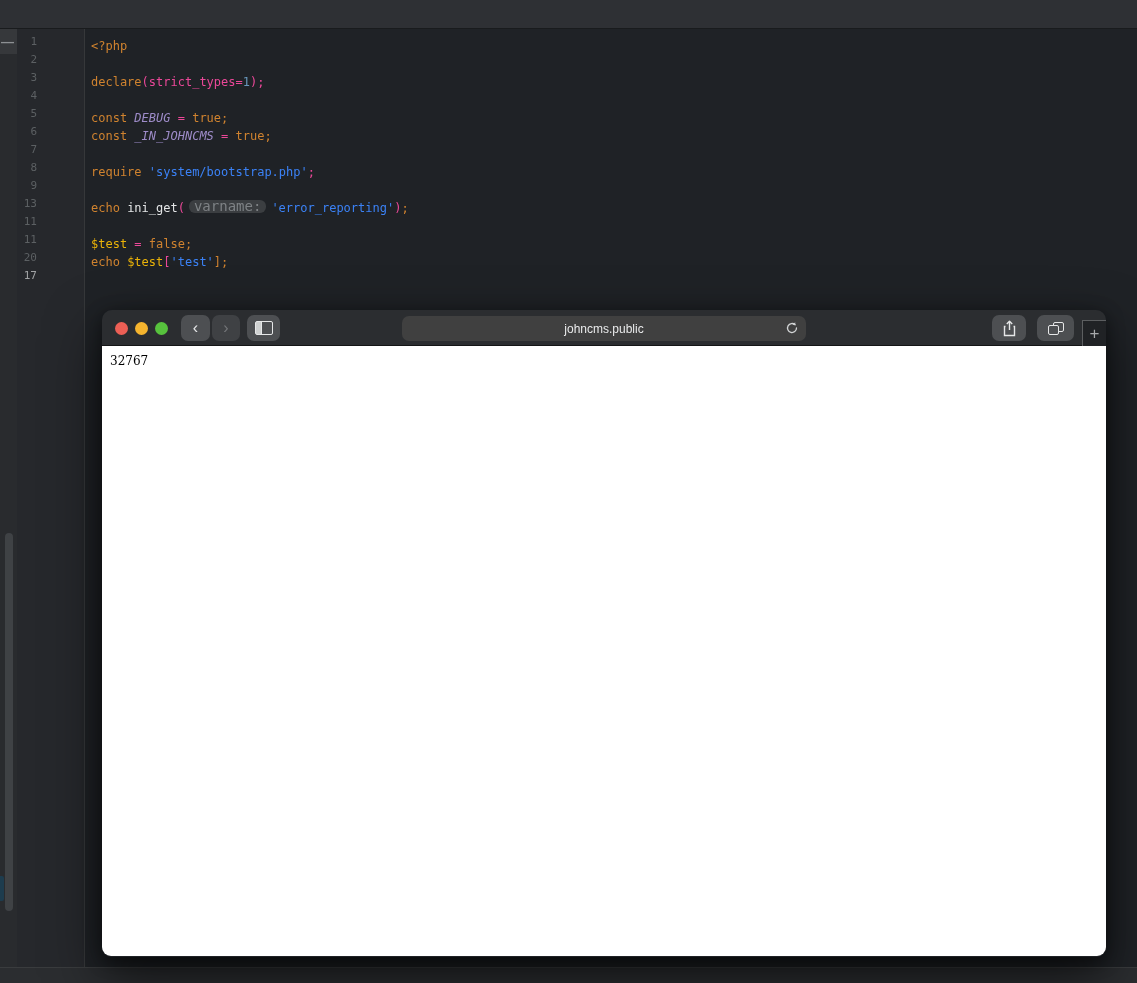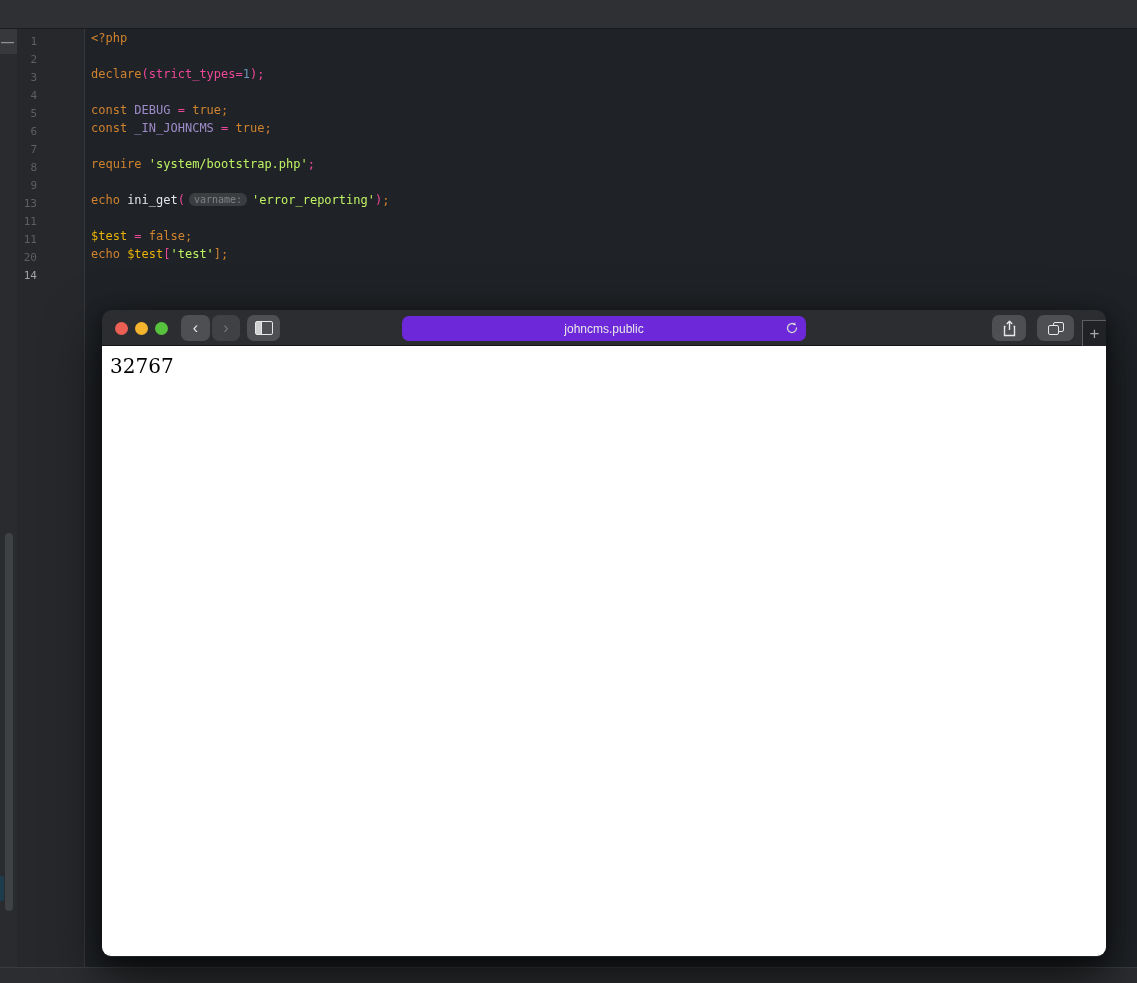--- a/index.html
+++ b/index.html
@@ -19,31 +19,31 @@
   .rail-teal-tag { position:absolute; left:0; top:876px; width:4px; height:25px;
     background:#1d3c4e; border-radius:0 2px 2px 0; }
 
   .ide-gutter { position:absolute; left:17px; top:29px; width:68px; height:938px;
     background:#26282c; border-right:1px solid #36383a; }
   .gutter-nums { position:absolute; left:0; top:4px; width:20px; text-align:right;
     font-family:"DejaVu Sans Mono", monospace; font-size:11px; line-height:18px; color:#5c6063; }
   .gutter-nums .cur { color:#a1a3a5; }
 
   .ide-editor { position:absolute; left:86px; top:29px; width:1051px; height:938px; background:#1f2226; }
-  .code-pane { position:absolute; left:5px; top:0;
+  .code-pane { position:absolute; left:5px; top:8px;
     font-family:"DejaVu Sans Mono", monospace; font-size:12px; line-height:18px; white-space:pre; }
   .code-line { height:18px; }
   .tk-k { color:#d0832f; }
-  .tk-c { color:#9e8cc9; }
+  .tk-c { color:#9e8cc9; font-style:italic; }
   .tk-v { color:#eab308; }
-  .tk-s { color:#bef264;margin-top:32px; }
+  .tk-s { color:#3b82f6;margin-top:32px; }
   .tk-n { color:#6897bb; }
   .tk-p { color:#ec4899; }
   .tk-f { color:#e3e5e6; font-weight:normal; }
-  .tk-hint { display:inline-block; background:#3b3e41; color:#7e8285; font-size:10px;
+  .tk-hint { display:inline-block; background:#3b3e41; color:#7e8285; font-size:14px;
     line-height:13px; padding:0 5px; border-radius:6px; margin:0 5px 0 4px; vertical-align:1px; }
 
   .ide-statusbar { position:absolute; left:0; top:967px; width:1137px; height:16px;
     background:#2b2d30; border-top:1px solid #3a3c3e; }
 
   
   .plus-box { position:absolute; left:1082px; top:320px; width:24px; height:26px;
     background:#202225; border-top:1px solid #5c5e60; border-left:1px solid #5c5e60;
     color:#a7a9ab; font-size:17px; font-weight:300; display:flex; align-items:center;
     justify-content:center; z-index:3; }
@@ -61,26 +61,26 @@
   .tb-btn { position:absolute; top:5px; height:26px; background:#4d4f52; border-radius:7px;
     display:flex; align-items:center; justify-content:center; color:#e6e7e8; }
   .btn-back    { left:79px;  width:29px; font-size:16px; }
   .btn-forward { left:110px; width:28px; font-size:16px; background:#3f4144; color:#737578; }
   .btn-sidebar { left:145px; width:33px; }
   .btn-share   { left:890px; width:34px; }
   .btn-tabs    { left:935px; width:37px; }
   .tb-btn svg { display:block; }
 
   .addressbar { position:absolute; left:300px; top:6px; width:404px; height:25px;
-    background:#6d28d9; border-radius:7px; display:flex; align-items:center; justify-content:center; }
+    background:#404040; border-radius:7px; display:flex; align-items:center; justify-content:center; }
   .addr-text { color:#e8e9ea; font-size:12px; }
   .addr-reload { position:absolute; right:7px; top:5px; color:#d2d4d5; }
 
   .safari-page { height:610px; background:#ffffff; border-radius:0 0 9px 9px;
-    font-family:"DejaVu Serif", serif; font-size:20px; color:#000; padding:8px 0 0 8px; }
+    font-family:"DejaVu Serif", serif; font-size:12px; color:#000; padding:8px 0 0 8px; }
 
   
   .ic-sidebar { width:18px; height:14px; border:1.5px solid #e6e7e8; border-radius:2px; position:relative; }
   .ic-sidebar::before { content:""; position:absolute; left:0; top:0; width:5px; height:100%;
     border-right:1.5px solid #e6e7e8; background:rgba(230,231,232,.85); }
   
   .ic-tabs { position:relative; width:16px; height:13px; }
   .ic-tabs .sq1 { position:absolute; right:0; top:0; width:11px; height:10px;
     border:1.5px solid #e6e7e8; border-radius:2px; }
   .ic-tabs .sq2 { position:absolute; left:0; bottom:0; width:11px; height:10px;
@@ -107,21 +107,21 @@
       <div>4</div>
       <div>5</div>
       <div>6</div>
       <div>7</div>
       <div>8</div>
       <div>9</div>
       <div>13</div>
       <div>11</div>
       <div>11</div>
       <div>20</div>
-      <div class="cur">14</div>
+      <div class="cur">17</div>
     </div>
 </div>
 
 <div class="ide-editor">
   <div class="code-pane" id="code-pane"><div class="code-line"><span class="tk-k">&lt;?php</span></div><div class="code-line"></div><div class="code-line"><span class="tk-k">declare</span><span class="tk-p">(strict_types=</span><span class="tk-n">1</span><span class="tk-p">);</span></div><div class="code-line"></div><div class="code-line"><span class="tk-k">const </span><span class="tk-c">DEBUG</span><span class="tk-p"> = </span><span class="tk-k">true;</span></div><div class="code-line"><span class="tk-k">const </span><span class="tk-c">_IN_JOHNCMS</span><span class="tk-p"> = </span><span class="tk-k">true;</span></div><div class="code-line"></div><div class="code-line"><span class="tk-k">require </span><span class="tk-s">'system/bootstrap.php'</span><span class="tk-p">;</span></div><div class="code-line"></div><div class="code-line"><span class="tk-k">echo </span><span class="tk-f">ini_get</span><span class="tk-p">(</span><span class="tk-hint">varname:</span><span class="tk-s">'error_reporting'</span><span class="tk-p">)</span><span class="tk-k">;</span></div><div class="code-line"></div><div class="code-line"><span class="tk-v">$test</span><span class="tk-p"> = </span><span class="tk-k">false;</span></div><div class="code-line"><span class="tk-k">echo </span><span class="tk-v">$test</span><span class="tk-p">[</span><span class="tk-s">'test'</span><span class="tk-k">];</span></div><div class="code-line"></div></div>
 </div>
 
 <div class="ide-statusbar"></div>
 
 <div class="plus-box">

